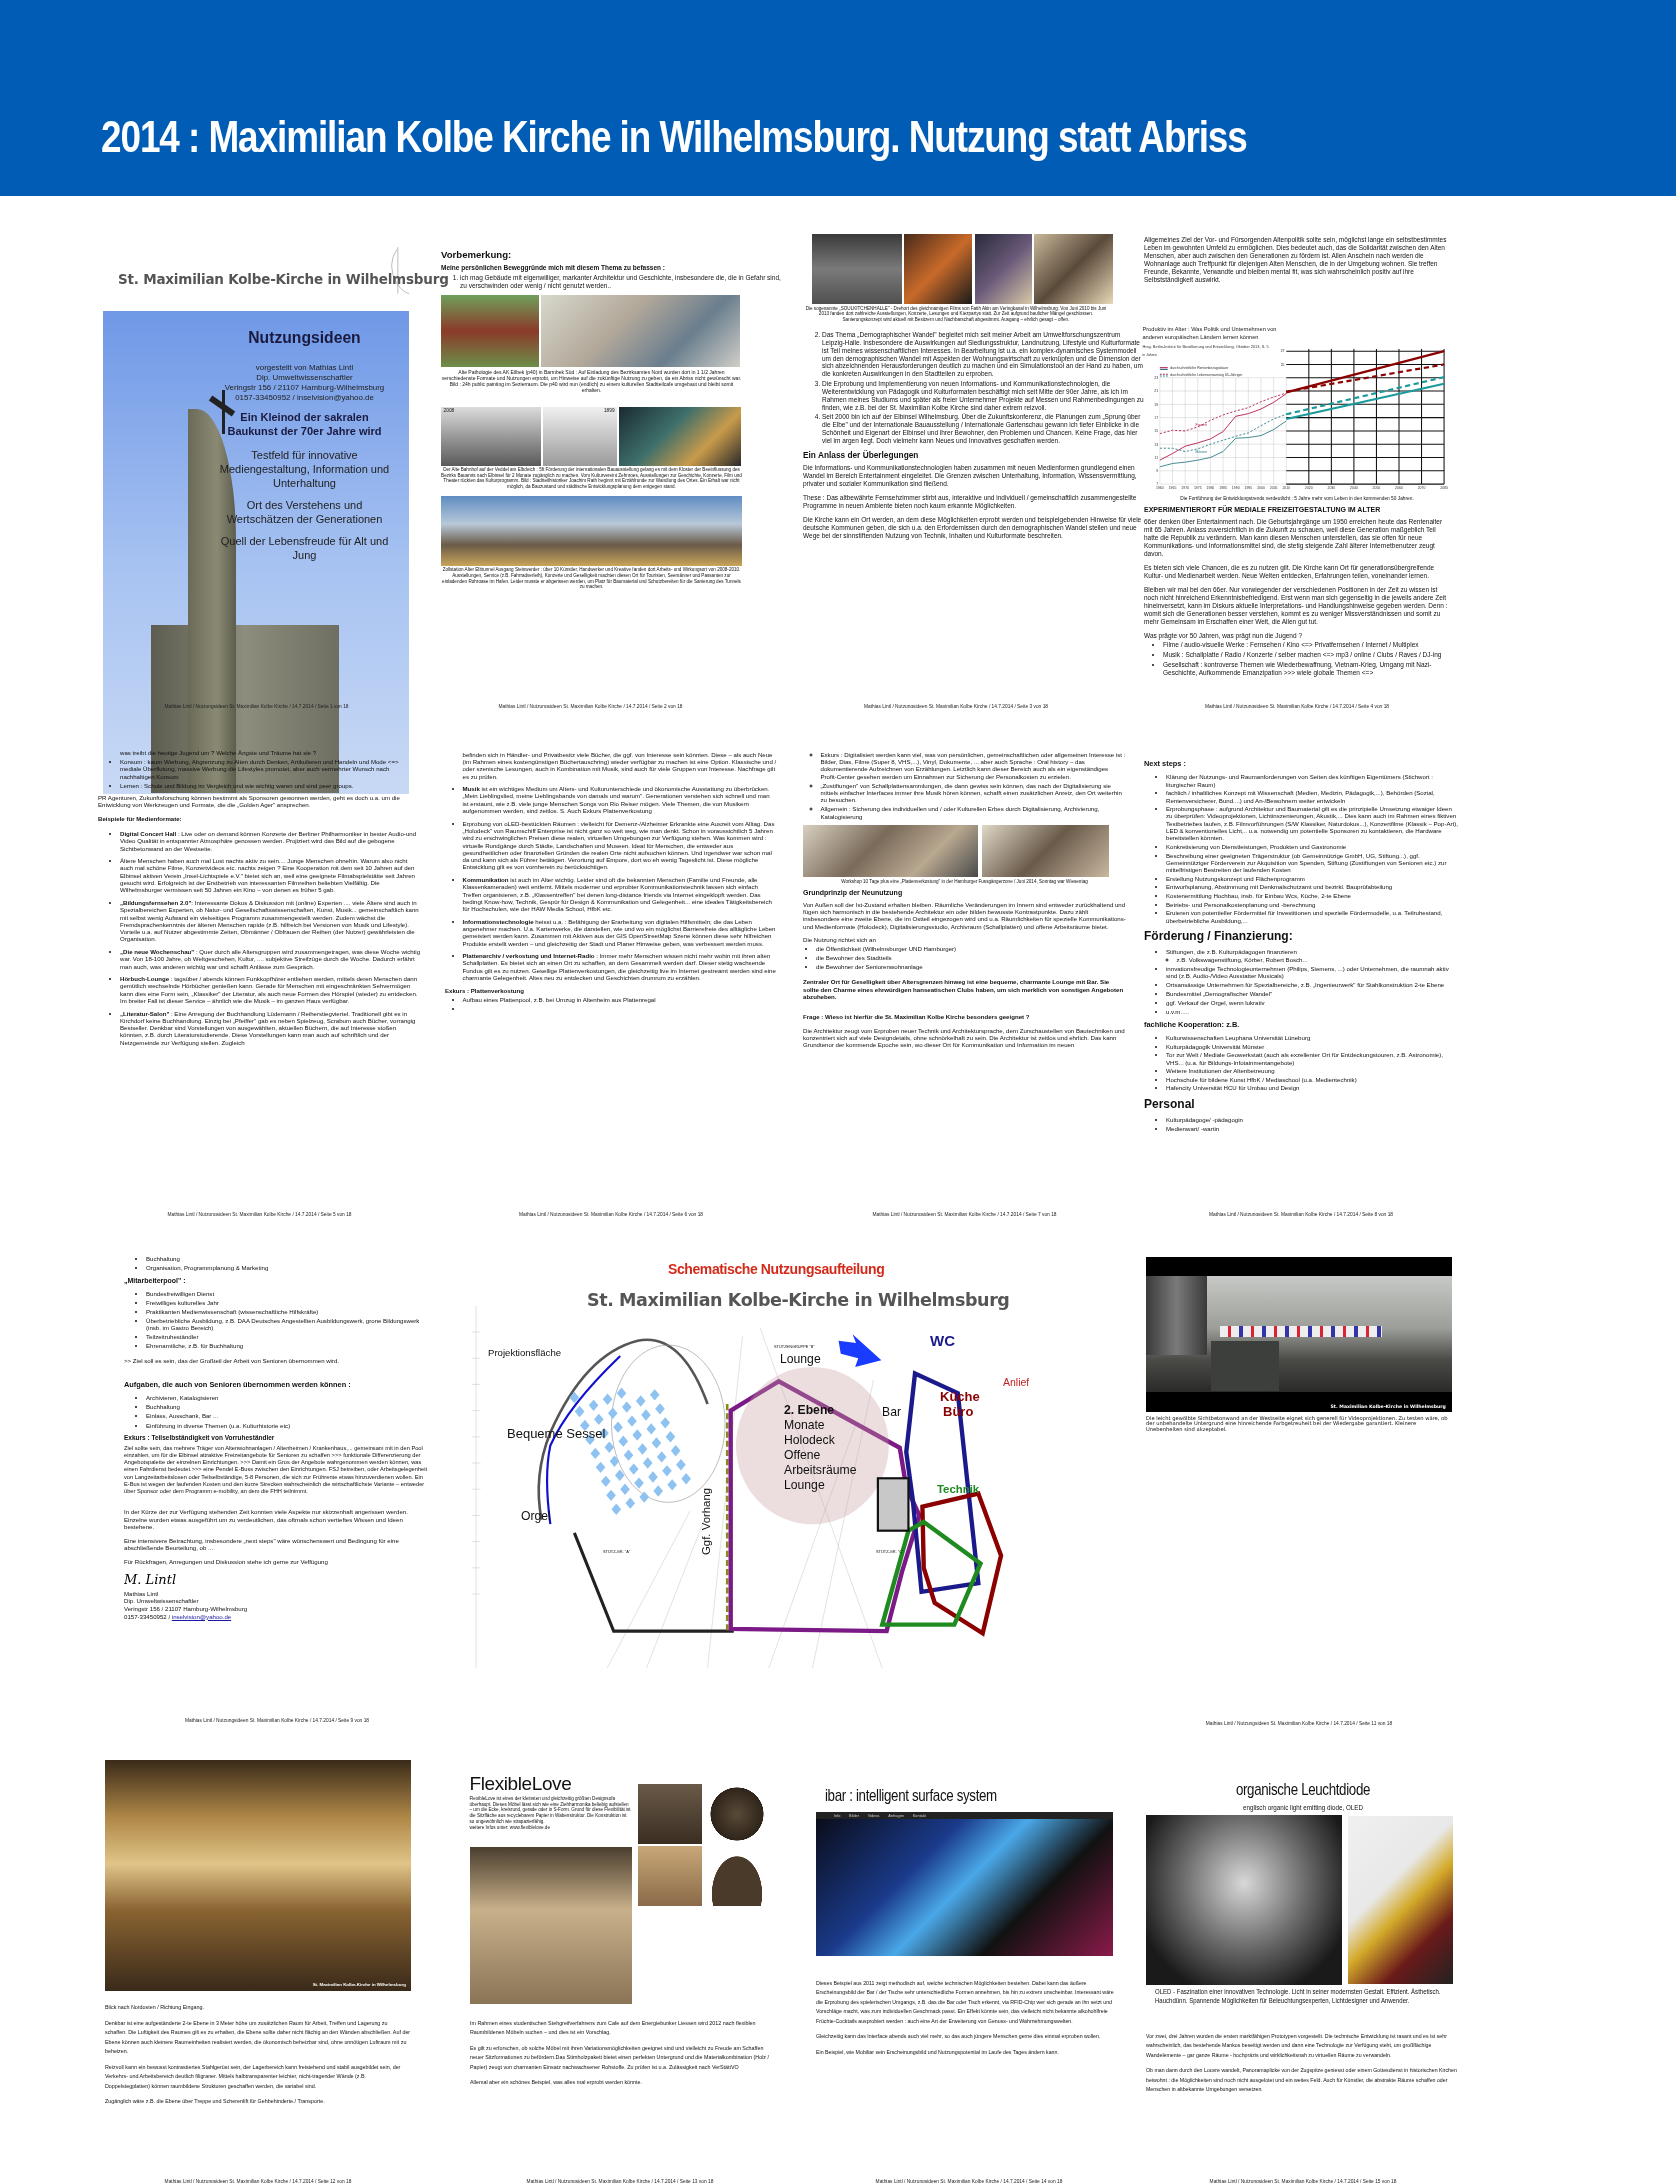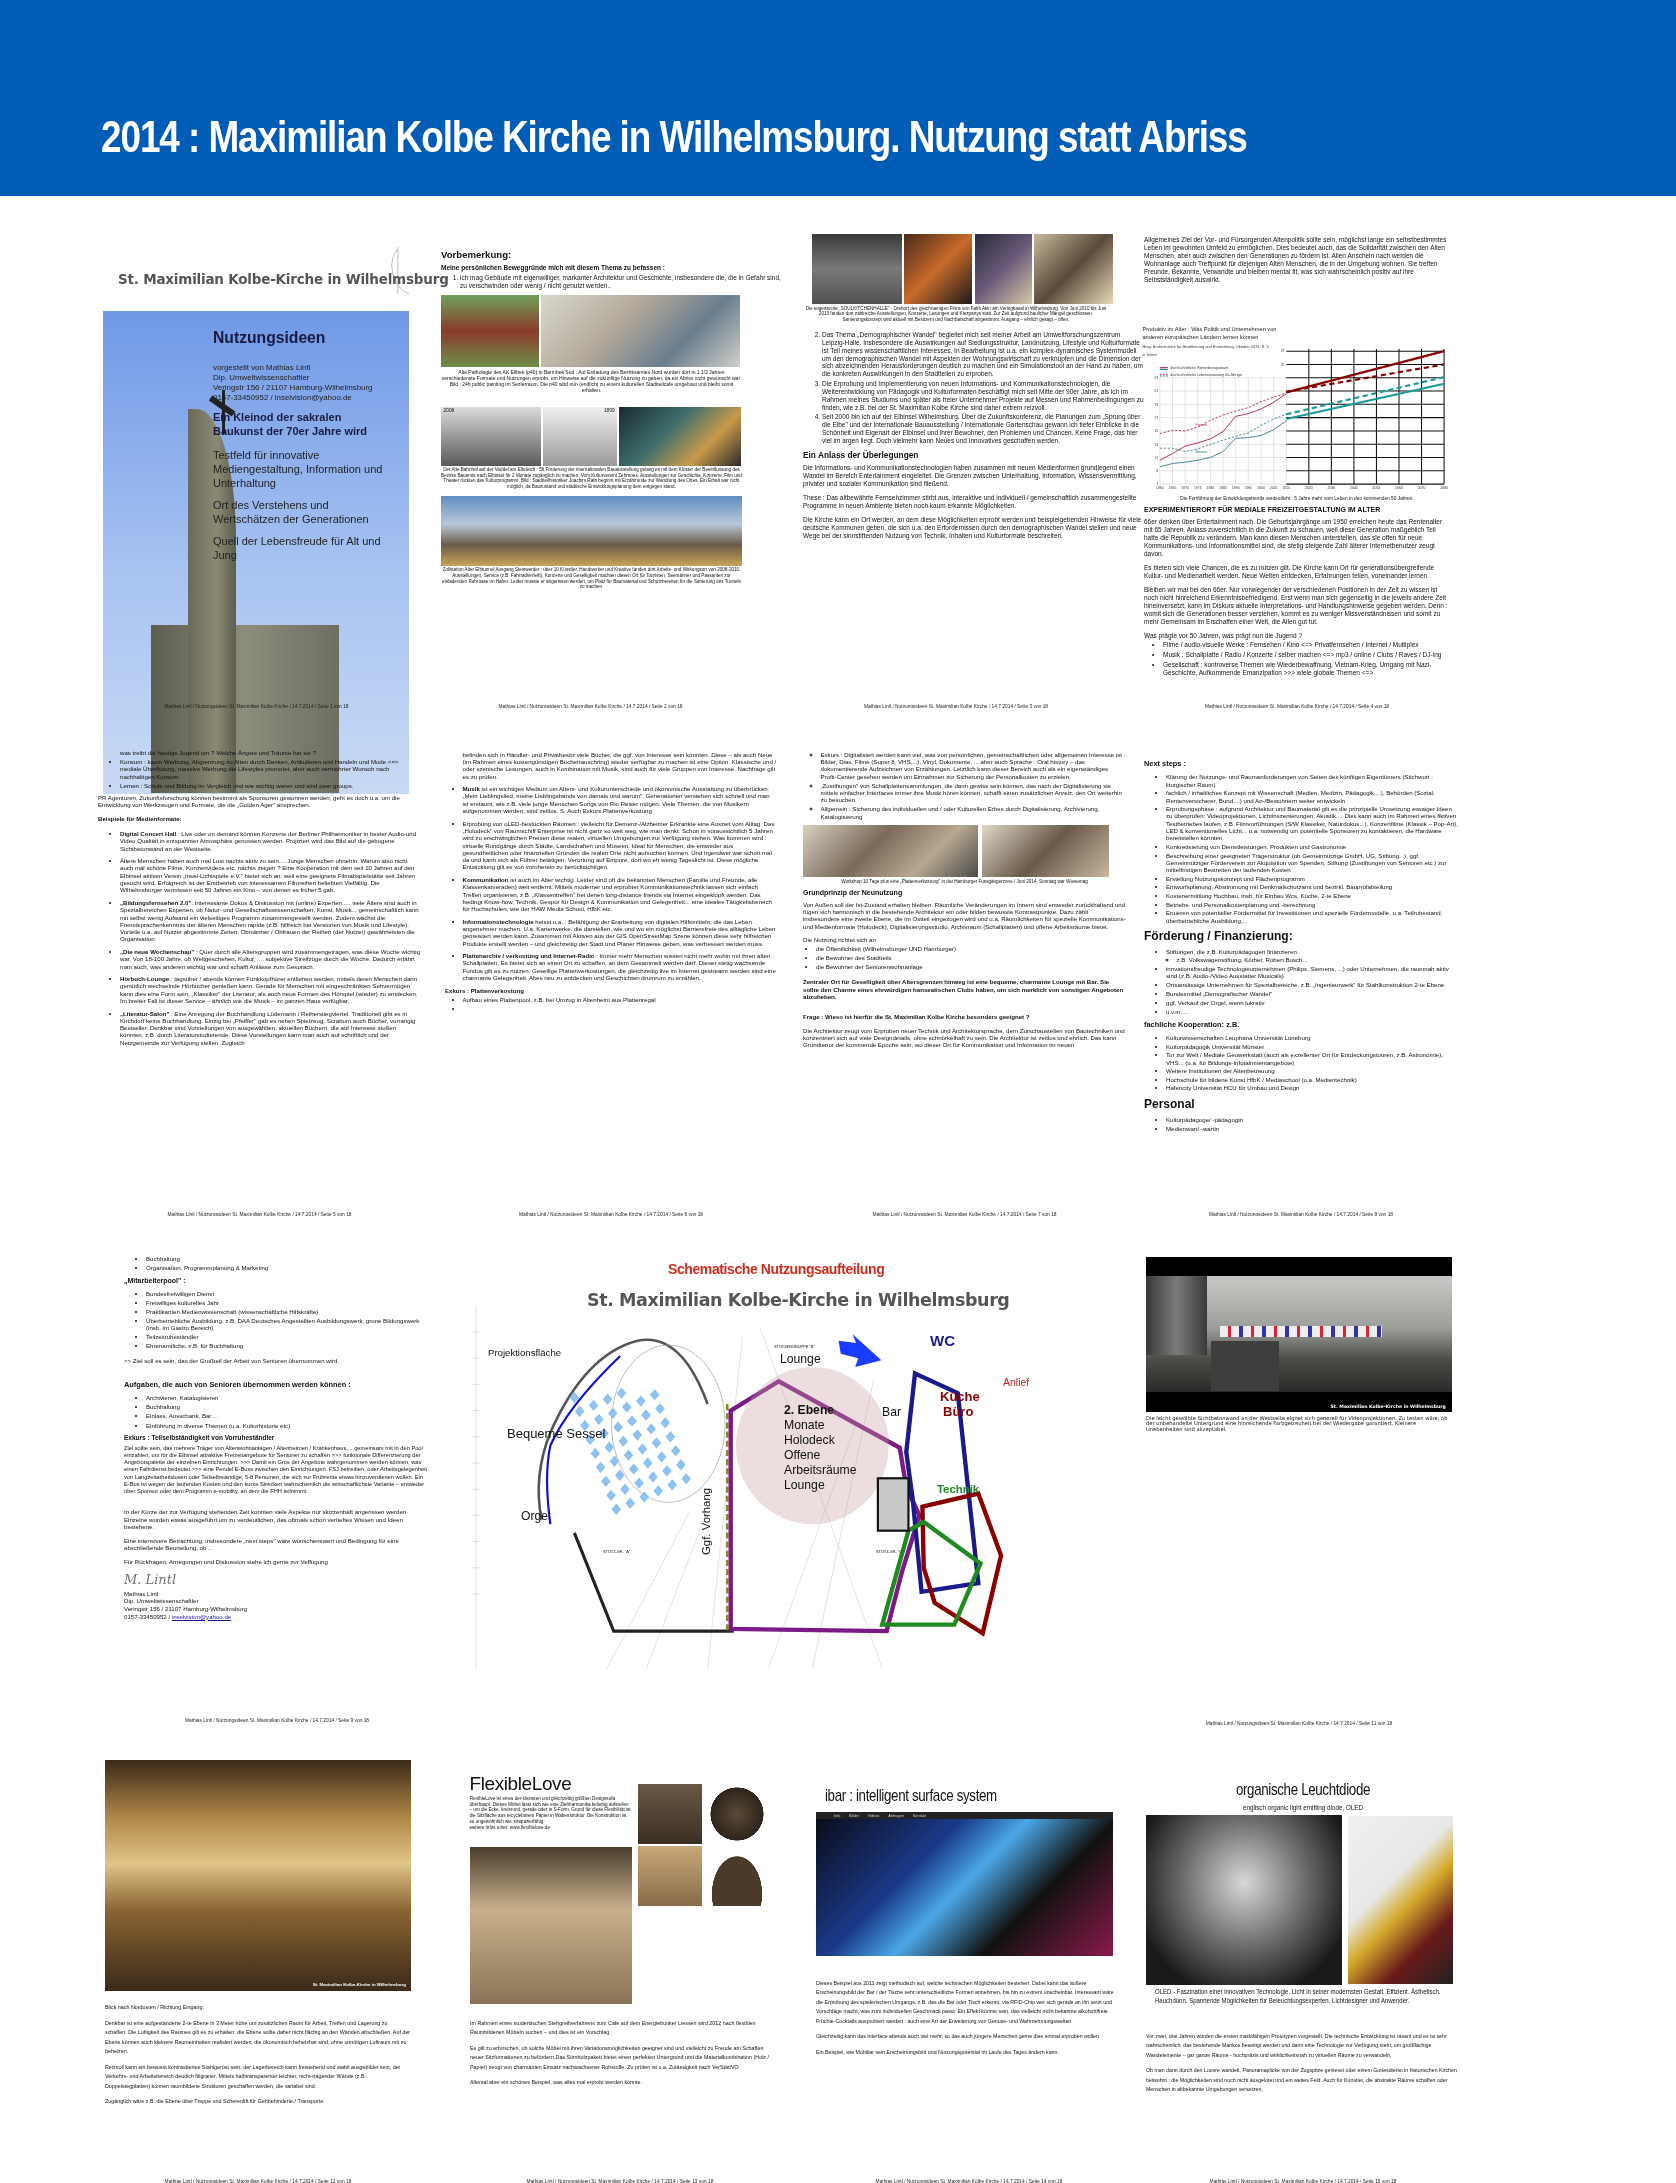--- a/index.html
+++ b/index.html
@@ -16,21 +16,21 @@
   .pfoot{position:absolute;font-size:5.7px;color:#222;width:341px;text-align:center;transform:scaleX(.85)}
   .caption{font-size:5.7px;text-align:center;line-height:1.25}
   .photo{position:absolute}
   
   .cover-title{position:absolute;left:118px;top:271px;font-family:"DejaVu Sans",sans-serif;font-weight:700;font-size:13.5px;color:#555;letter-spacing:-0.2px}
   .cover{position:absolute;left:103px;top:311px;width:306px;height:483px;background:linear-gradient(#6f98e6 0%,#a9c4f2 55%,#c8d9f4 100%)}
   .cover .tower{position:absolute;left:85px;top:98px;width:48px;height:384px;background:linear-gradient(90deg,#6a6a58,#8a8a74 60%,#5d5d4e);border-top-right-radius:39px 131px}
   .cover .base{position:absolute;left:48px;top:314px;width:188px;height:168px;background:linear-gradient(90deg,#5c5c50,#8d8d7d,#6e6e62)}
   .cover .cross-v{position:absolute;left:119px;top:79px;width:3.1px;height:44px;background:#222}
   .cover .cross-h{position:absolute;left:105px;top:92px;width:28px;height:6.1px;background:#222;transform:rotate(35deg)}
-  .cover .txt{position:absolute;right:13px;top:17.5px;text-align:left;color:#1a1a40;width:183px}
+  .cover .txt{position:absolute;right:13px;top:17.5px;text-align:center;color:#1a1a40;width:183px}
   .cover .t1{font-size:15.7px;font-weight:700;margin-bottom:16.6px}
   .cover .t2{font-size:7.9px;line-height:1.25;margin-bottom:8.7px;color:#222}
   .cover .t3{font-size:11px;font-weight:700;line-height:1.25;margin-bottom:10.5px}
   .cover .t4{font-size:11px;line-height:1.25;margin-bottom:8.7px;color:#222}
   
   .chart{position:absolute;left:1142px;top:325px;width:306px;height:170px}
   .chart svg{width:306px;height:170px}
   
   .plan{position:absolute;left:463px;top:1249px;width:559px;height:428px}
   .plan .ptitle{position:absolute;left:205px;top:12.2px;color:#d42a1a;font-weight:700;font-size:14px;letter-spacing:-0.4px}
@@ -366,21 +366,21 @@
     <li>Archivieren, Katalogisieren</li>
     <li>Buchhaltung</li>
     <li>Einlass, Ausschank, Bar ...</li>
     <li>Einführung in diverse Themen (u.a. Kulturhistorie etc)</li>
   </ul>
   <div style="font-weight:700;font-size:6.5px;margin:3.5px 0 2.6px">Exkurs : Teilselbständigkeit von Vorruheständler</div>
   <p style="font-size:5.7px">Ziel sollte sein, das mehrere Träger von Altenwohnanlagen / Altenheimen / Krankenhaus,... gemeinsam mit in den Pool einzahlen, um für die Elbinsel attraktive Freizeitangebote für Senioren zu schaffen &gt;&gt;&gt; funktionale Differenzierung der Angebotspalette der einzelnen Einrichtungen. &gt;&gt;&gt; Damit ein Gros der Angebote wahrgenommen werden können, was einen Fahrdienst bedeutet.&gt;&gt;&gt; eine Pendel E-Buss zwischen den Einrichtungen. FSJ betreiben, oder Arbeitsgelegenheit von Langzeitarbeitslosen oder Teilselbständige, 5-8 Personen, die sich zur Frührente etwas hinzuverdienen wollen. Ein E-Bus ist wegen der laufenden Kosten und den kurze Strecken wahrscheinlich die wirtschaftlichste Variante – entweder über Sponsor oder dem Programm e-mobility, an dem die FHH teilnimmt.</p>
   <p style="margin-top:13px">In der Kürze der zur Verfügung stehenden Zeit konnten viele Aspekte nur skizzenhaft angerissen werden. Einzelne wurden etwas ausgeführt um zu verdeutlichen, das oftmals schon vertieftes Wissen und Ideen bestehene.</p>
   <p>Eine intensivere Betrachtung, insbesondere „next steps" wäre wünschenswert und Bedingung für eine abschließende Beurteilung, ob ...</p>
   <p>Für Rückfragen, Anregungen und Diskussion stehe ich gerne zur Veffügung</p>
-  <div style="font-family:'DejaVu Serif',serif;font-style:italic;font-size:13px;color:#737373;margin:1.7px 0">M. Lintl</div>
+  <div style="font-family:'DejaVu Serif',serif;font-style:italic;font-size:13px;color:#000000;margin:1.7px 0">M. Lintl</div>
   <div>Mathias Lintl</div>
   <div>Dip. Umweltwissenschaftler</div>
   <div>Veringstr 156 / 21107 Hamburg-Wilhelmsburg</div>
   <div><span>0157-33450952 / </span><a style="color:#1a1aa0;text-decoration:underline">inselvision@yahoo.de</a></div>
   <div class="pfoot" style="left:0;top:464px;width:306px">Mathias Lintl / Nutzungsideen St. Maximilian Kolbe Kirche / 14.7.2014 / Seite 9 von 18</div>
 </div>
 
 <div class="plan">
   <svg width="559" height="428" viewBox="0 0 1280 980">
 

